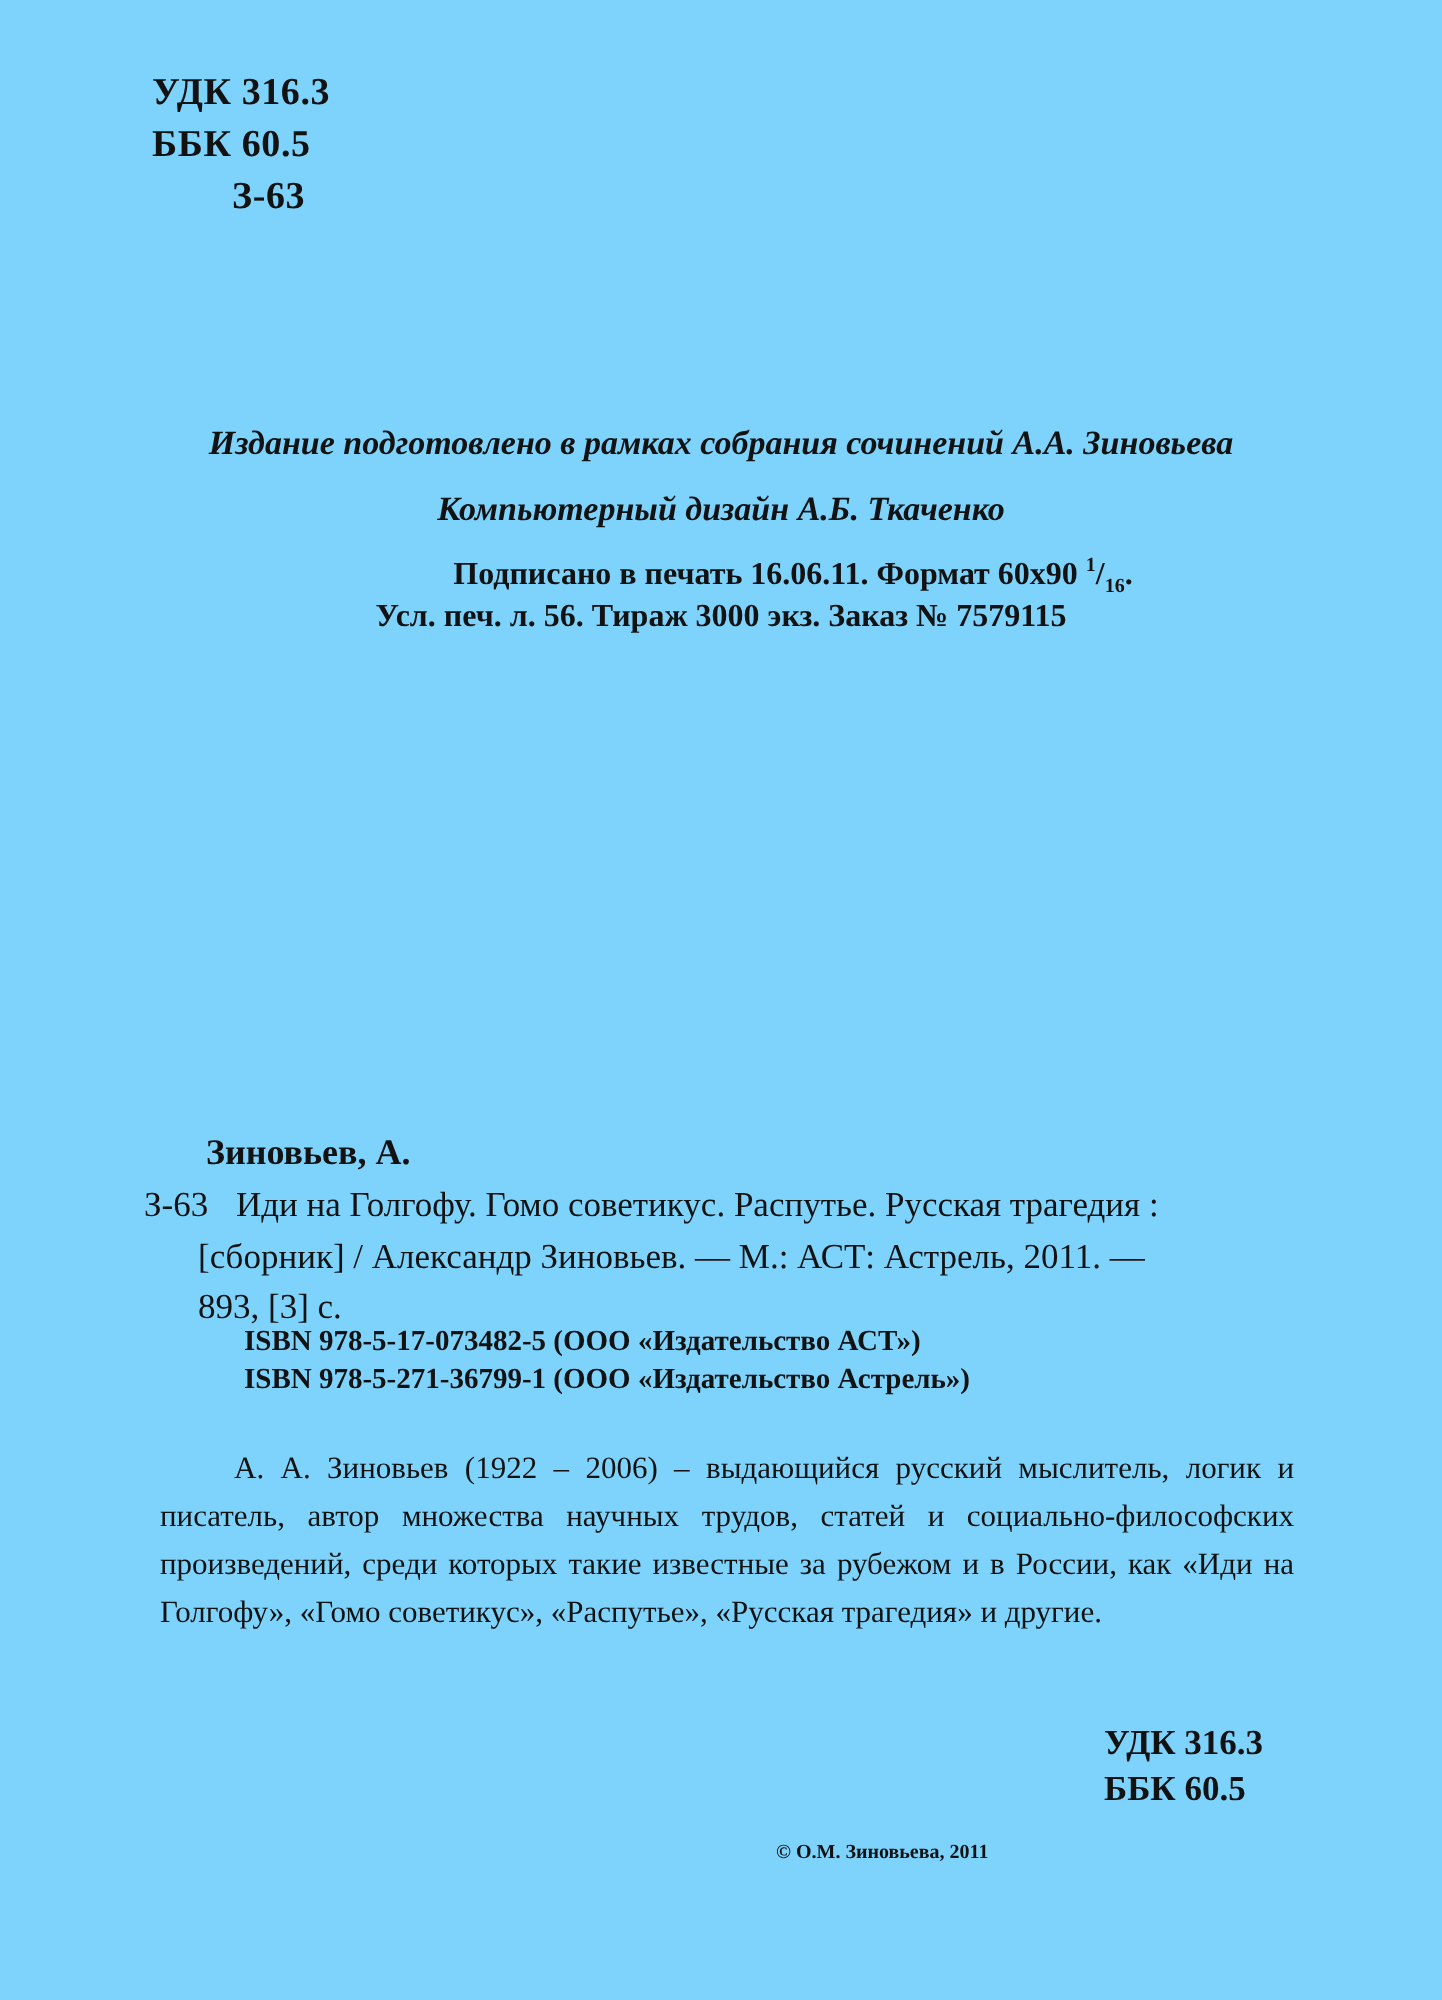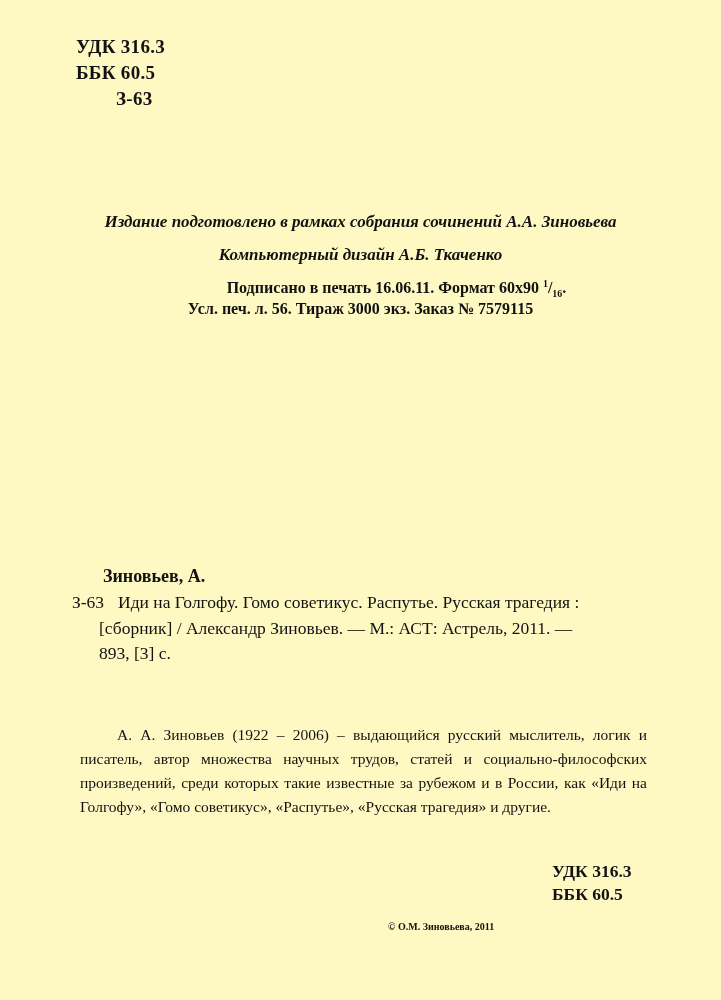--- a/index.html
+++ b/index.html
@@ -5,21 +5,21 @@
   html, body {
     margin: 0;
     padding: 0;
     background: #e8e8e8;
   }
   .page {
     position: relative;
     width: 721px;
     height: 1000px;
     margin: 0 auto;
-    background: #fef9c3;
+    background: #7dd3fc;
     color: #121212;
     font-family: "Liberation Serif", "DejaVu Serif", serif;
     overflow: hidden;
   }
   .abs { position: absolute; white-space: nowrap; }
 
   
   .top-class {
     left: 76px;
     top: 34px;
@@ -118,20 +118,22 @@
   <div class="abs center-line print-line print-line-1"><span>Подписано в печать 16.06.11. Формат 60х90 </span><sup>1</sup><span>/</span><sub>16</sub><span>.</span></div>
   <div class="abs center-line print-line print-line-2">Усл. печ. л. 56. Тираж 3000 экз. Заказ № 7579115</div>
 
   <div class="abs cat-author">Зиновьев, А.</div>
 
   <div class="abs cat-line cat-line-1"><span class="cat-code">З-63</span><span>Иди на Голгофу. Гомо советикус. Распутье. Русская трагедия :</span></div>
   <div class="abs cat-line cat-line-2">[сборник] / Александр Зиновьев. — М.: АСТ: Астрель, 2011. —</div>
   <div class="abs cat-line cat-line-3">893, [3] с.</div>
 
   <div class="abs isbn-block">
+    <div>ISBN 978-5-17-073482-5 (ООО «Издательство АСТ»)</div>
+    <div>ISBN 978-5-271-36799-1 (ООО «Издательство Астрель»)</div>
   </div>
 
   <p class="annotation">А. А. Зиновьев (1922 – 2006) – выдающийся русский мыслитель, логик и писатель, автор множества научных трудов, статей и социально-философских произведений, среди которых такие известные за рубежом и в России, как «Иди на Голгофу», «Гомо советикус», «Распутье», «Русская трагедия» и другие.</p>
 
   <div class="abs bottom-class">
     <div>УДК 316.3</div>
     <div>ББК 60.5</div>
   </div>
 
   <div class="abs copyright-block">

